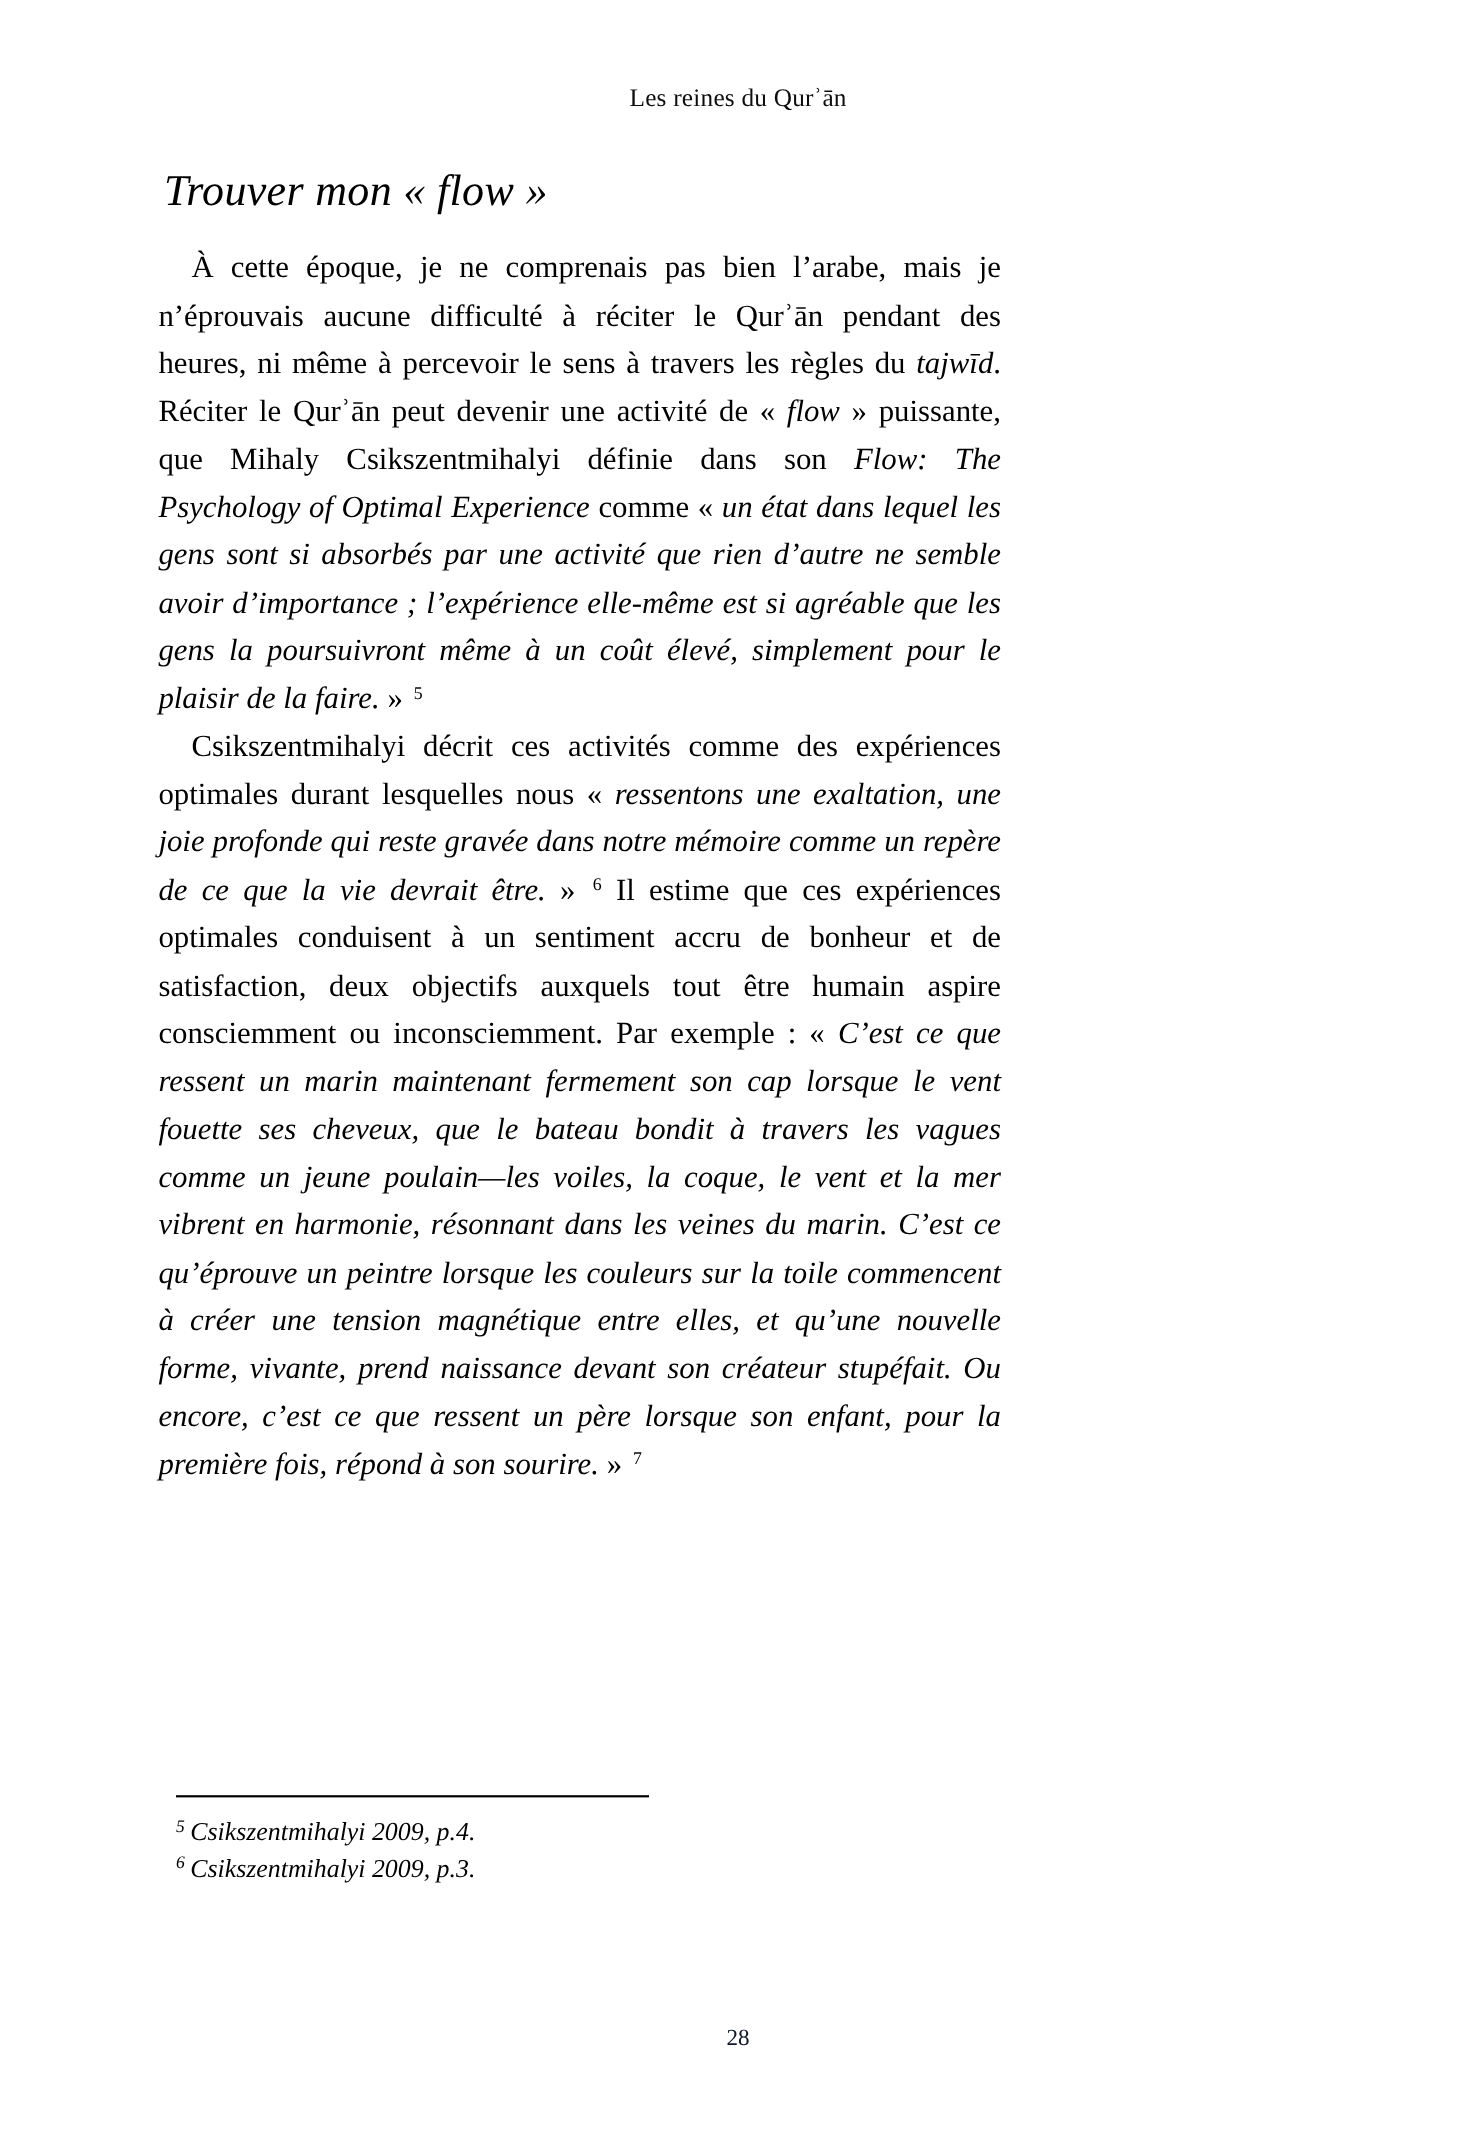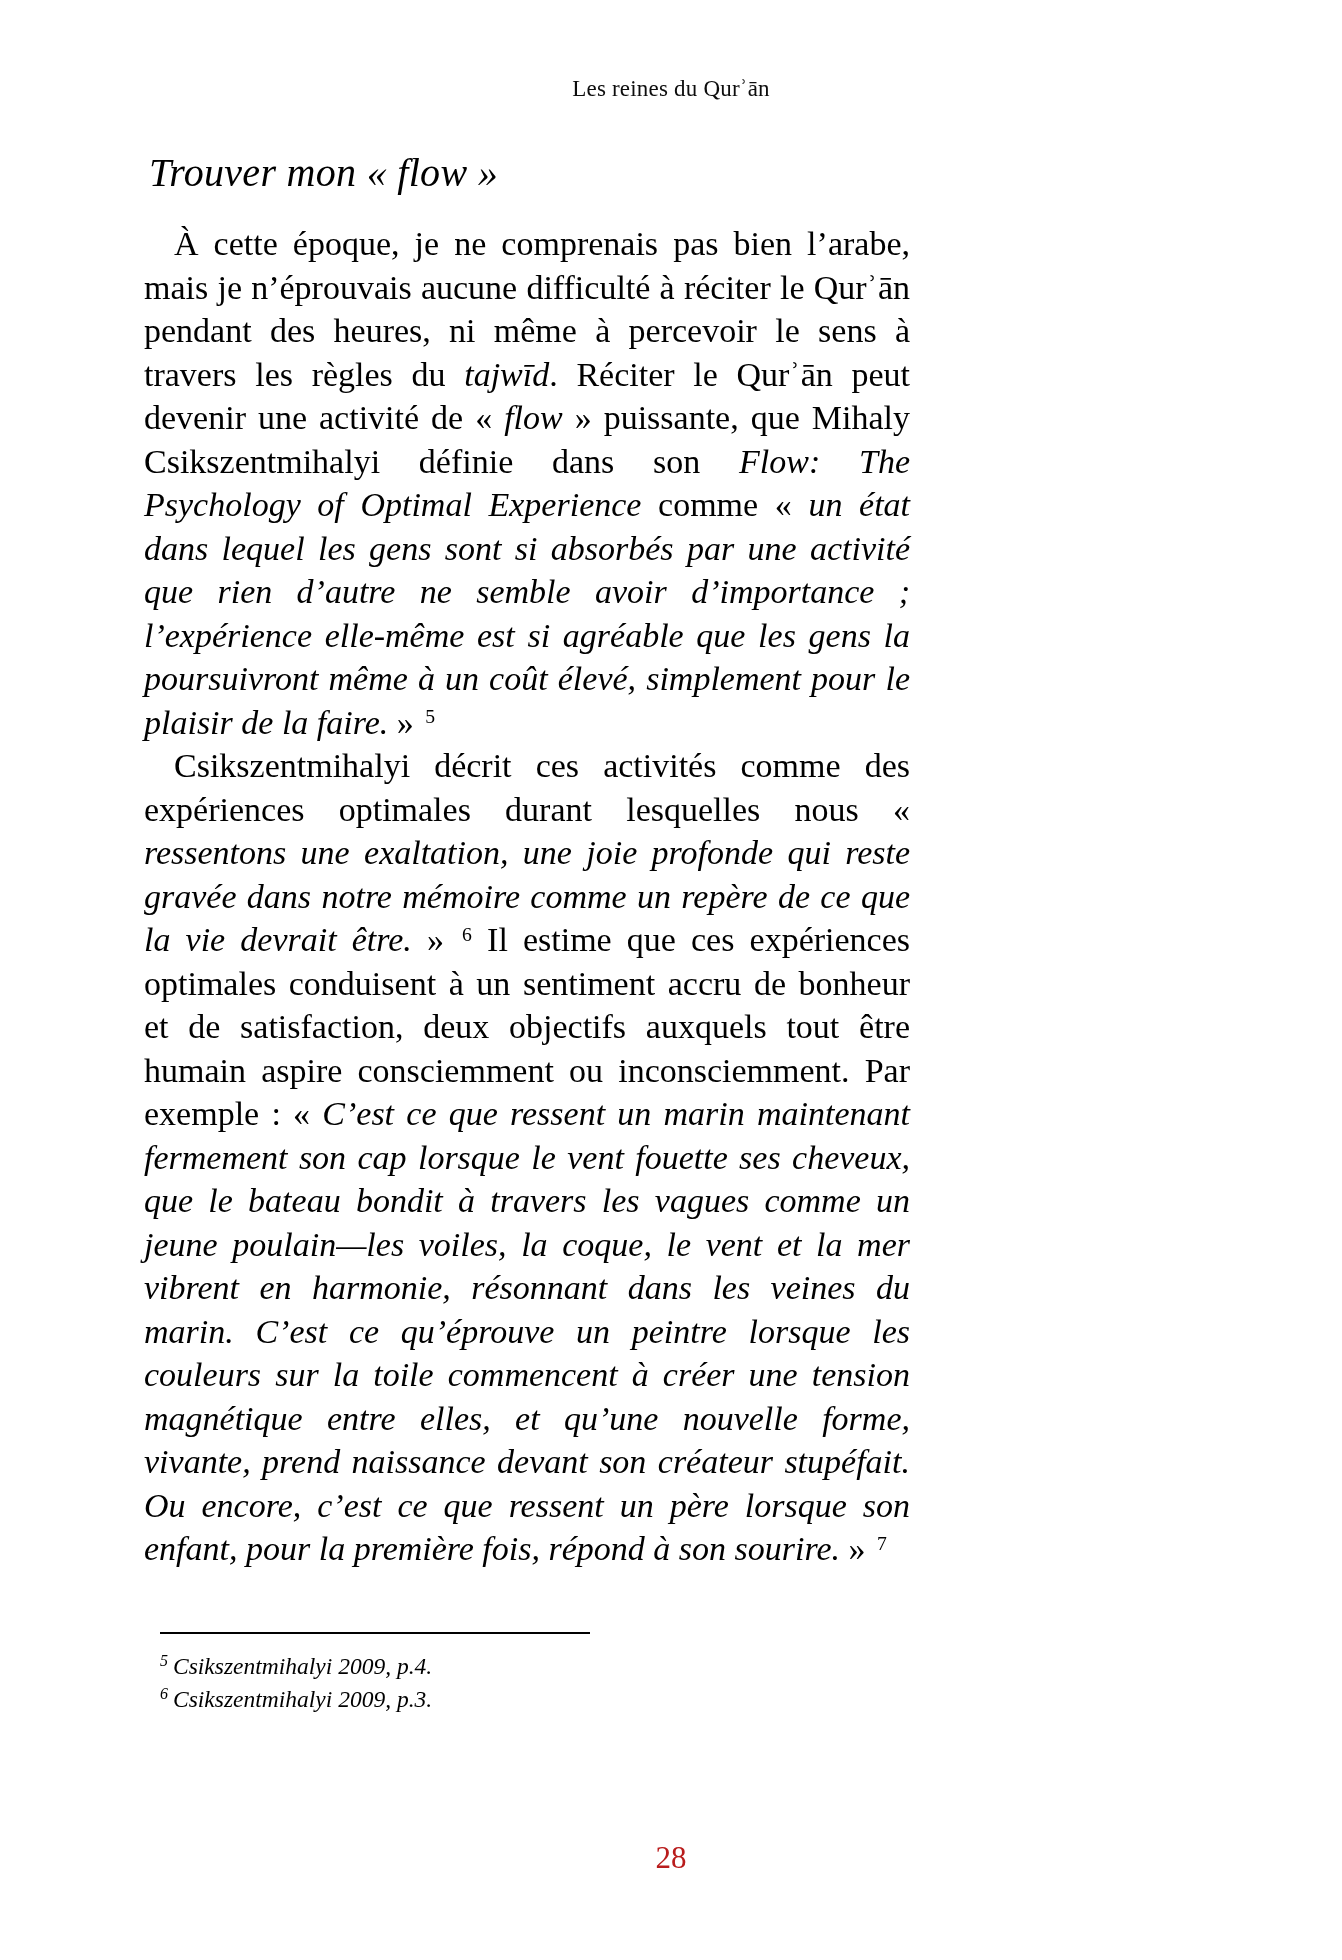--- a/index.html
+++ b/index.html
@@ -44,21 +44,21 @@
     font-size: 40px;
     font-weight: 400;
     line-height: 1.15;
     margin: 0 0 26px 5px;
     letter-spacing: 0.3px;
     color: #000;
   }
 
   p.body {
     margin: 0;
-    font-size: 34px;
+    font-size: 28px;
     line-height: 43.5px;
     text-align: justify;
     text-justify: inter-word;
     text-indent: 30px;
     color: #000;
     hyphens: none;
   }
 
   p.body + p.body {
   }
@@ -111,22 +111,22 @@
     padding-right: 5px;
   }
 
   
   .folio {
     position: absolute;
     top: 1840px;
     left: 0;
     width: 1342px;
     text-align: center;
-    font-size: 31px;
-    color: #b91c1c;
+    font-size: 21px;
+    color: #0f172a;
   }
 </style>
 </head>
 <body>
 
 <div class="page">
 
   <div class="running-head">Les reines du Qurʾān</div>
 
   <div class="textblock">

